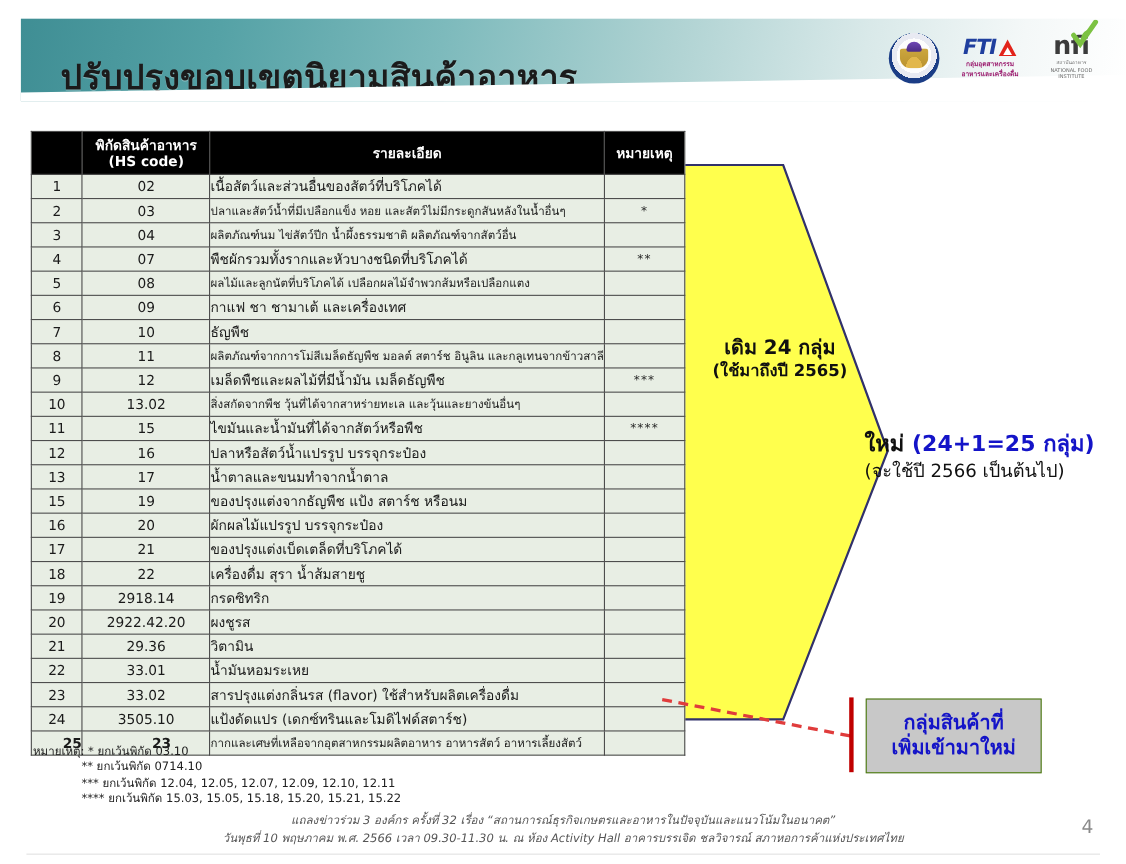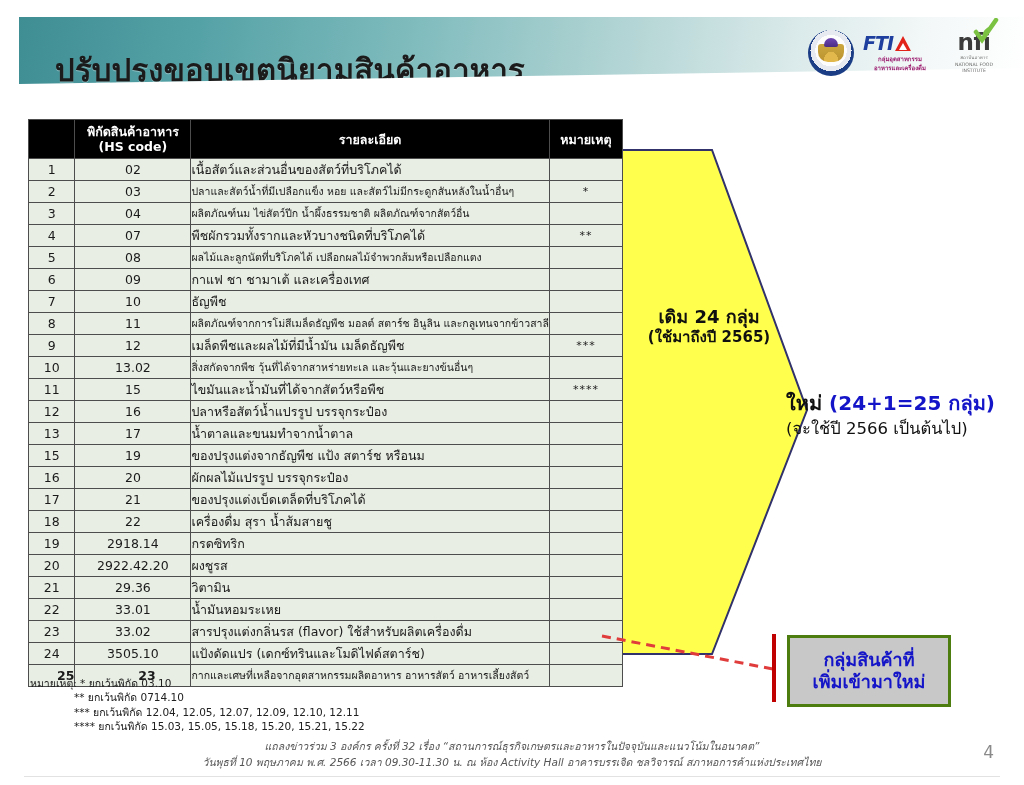--- a/index.html
+++ b/index.html
@@ -40,21 +40,21 @@
     background:
       radial-gradient(ellipse at 50% 100%,#e0b23c 0 40%,transparent 41%),
       linear-gradient(#c8a02e,#b5891f);
     border-radius:3px 3px 10px 10px;opacity:.92;
   }
   .seal:after{
     content:"";position:absolute;left:16px;top:8px;width:14px;height:9px;
     background:linear-gradient(#6f47b5,#4a2c84);border-radius:7px 7px 2px 2px;
   }
   .fti{flex:0 0 auto;width:74px;text-align:center;line-height:1;}
-  .fti-top{display:flex;align-items:center;gap:2px;}
+  .fti-top{display:flex;align-items:center;justify-content:center;gap:2px;}
   .fti-word{font-style:italic;font-weight:bold;font-size:19px;color:#1f3f9e;letter-spacing:-1px;}
   .fti-tri{width:17px;height:16px;position:relative;}
   .fti-tri i{position:absolute;left:0;top:0;width:0;height:0;border-left:8.5px solid transparent;border-right:8.5px solid transparent;border-bottom:15px solid #e2231a;}
   .fti-tri i:after{content:"";position:absolute;left:-4px;top:7px;width:0;height:0;border-left:4px solid transparent;border-right:4px solid transparent;border-bottom:7px solid #fff;}
   .fti-sub{margin-top:2px;font-size:6px;color:#9b1b6e;font-weight:bold;line-height:1.35;}
   .nfi{flex:0 0 auto;width:56px;text-align:center;position:relative;line-height:1;}
   .nfi-check{position:absolute;right:3px;top:-13px;width:26px;height:26px;}
   .nfi-word{font-size:23px;font-weight:bold;color:#3b3b3b;letter-spacing:-.5px;}
   .nfi-sub{font-size:4.6px;color:#6c6c6c;line-height:1.5;margin-top:1px;}
 
@@ -77,21 +77,21 @@
   }
   .old-label .sub{font-size:15px;font-weight:bold;}
   .new-label{position:absolute;left:786px;top:390px;width:240px;line-height:1.3;}
   .new-line1{font-size:20px;font-weight:bold;color:#101010;white-space:nowrap;}
   .new-line1 .blue{color:#1414c8;}
   .new-line2{font-size:16.5px;color:#101010;white-space:nowrap;margin-top:2px;}
 
   
   .gray-box{
     position:absolute;left:787px;top:635px;width:158px;height:66px;
-    background:#c8c8c8;border:3px solid #4d7c0f;
+    background:#c8c8c8;border:1px solid #4d7c0f;
     display:flex;align-items:center;justify-content:center;text-align:center;
   }
   .gray-box span{font-size:18px;font-weight:bold;color:#1414c8;line-height:1.25;}
   .red-bar{position:absolute;left:772px;top:634px;width:4px;height:68px;background:#c00000;}
   .dash-line{position:absolute;left:600px;top:634px;width:180px;height:40px;}
 
   
   table.hs{
     position:absolute;left:28px;top:119px;
     border-collapse:collapse;table-layout:fixed;

